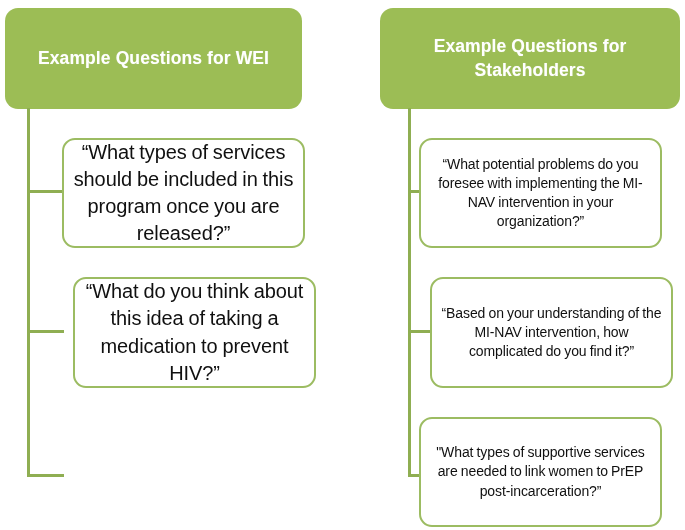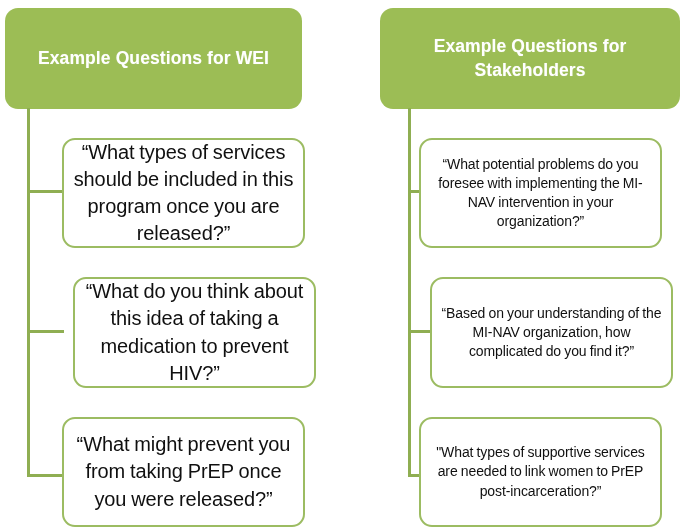--- a/index.html
+++ b/index.html
@@ -137,42 +137,39 @@
     <div class="stub s3"></div>
 
     <div class="question-box q1">
       <div class="question-text">“What types of services should be included in this program once you are released?”</div>
     </div>
 
     <div class="question-box q2">
       <div class="question-text">“What do you think about this idea of taking a medication to prevent HIV?”</div>
     </div>
 
-    <div class="question-box q3">
-      <div class="question-text">“What might prevent you from taking PrEP once you were released?”</div>
-    </div>
   </div>
 
   <div class="column right">
 
     <div class="header-box">
       <div class="header-label">Example Questions for Stakeholders</div>
     </div>
 
     <div class="trunk"></div>
     <div class="stub s1"></div>
     <div class="stub s2"></div>
     <div class="stub s3"></div>
 
     <div class="question-box q1">
       <div class="question-text">“What potential problems do you foresee with implementing the MI-NAV intervention in your organization?”</div>
     </div>
 
     <div class="question-box q2">
-      <div class="question-text">“Based on your understanding of the MI-NAV organization, how complicated do you find it?”</div>
+      <div class="question-text">“Based on your understanding of the MI-NAV intervention, how complicated do you find it?”</div>
     </div>
 
     <div class="question-box q3">
       <div class="question-text">"What types of supportive services are needed to link women to PrEP post-incarceration?”</div>
     </div>
   </div>
 
 </div>
 
 </body></html>

